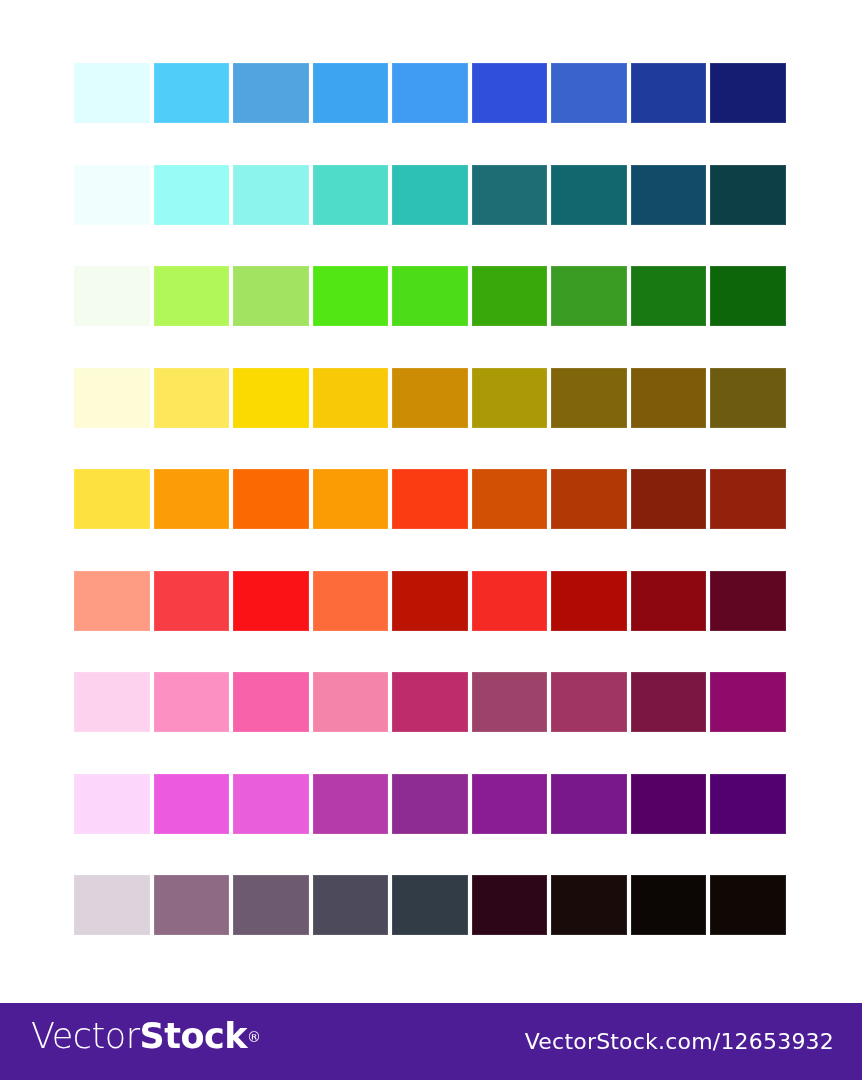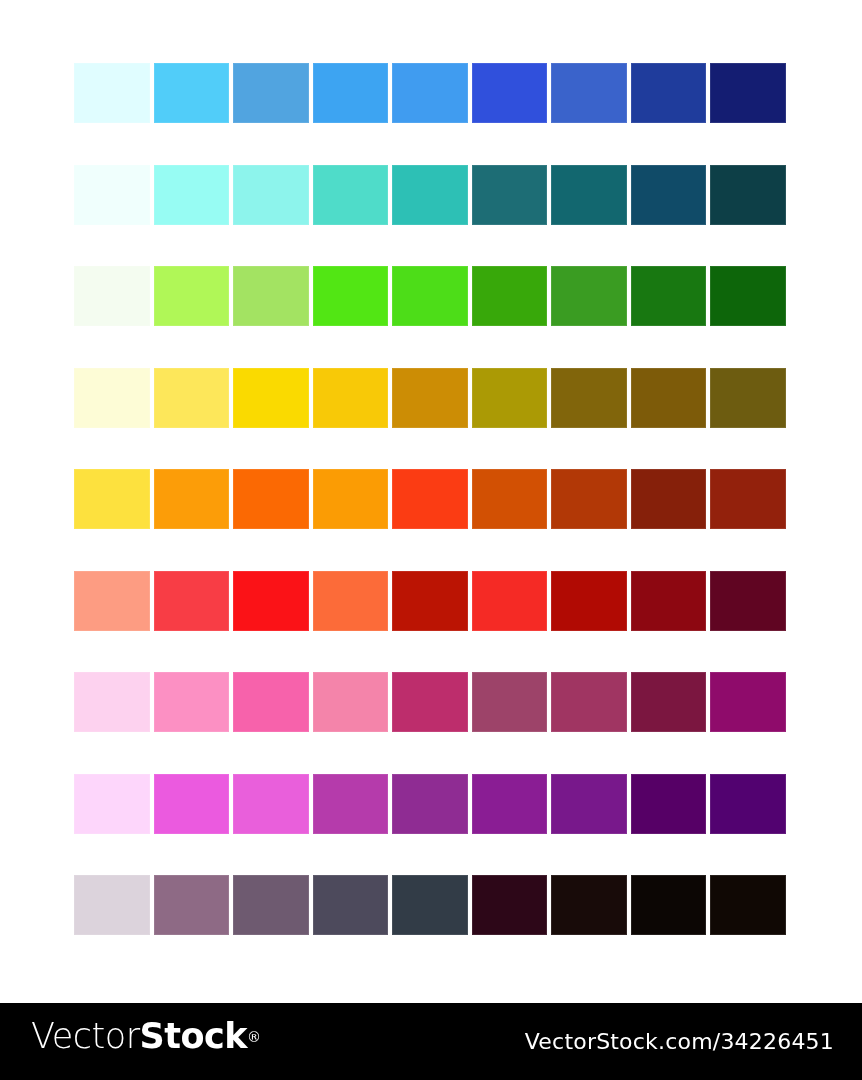--- a/index.html
+++ b/index.html
@@ -203,18 +203,18 @@
         <div class="swatch" title="#4d4a5c" style="background-color: rgb(77, 74, 92);"></div>
         <div class="swatch" title="#323c47" style="background-color: rgb(50, 60, 71);"></div>
         <div class="swatch" title="#2d0718" style="background-color: rgb(45, 7, 24);"></div>
         <div class="swatch" title="#180b09" style="background-color: rgb(24, 11, 9);"></div>
         <div class="swatch" title="#0c0604" style="background-color: rgb(12, 6, 4);"></div>
         <div class="swatch" title="#100804" style="background-color: rgb(16, 8, 4);"></div>
       </div>
     </div>
 </div>
 
-<div id="watermark-bar" style="background: #000000;">
+<div id="watermark-bar" style="background: #4c1d95;">
   <div id="brand-logo" style="color: rgb(255, 255, 255);">
     <span class="logo-light">Vector</span><span class="logo-bold">Stock</span><span class="logo-reg">®</span>
   </div>
-  <div id="watermark-url" style="color: rgb(255, 255, 255);">VectorStock.com/34226451</div>
+  <div id="watermark-url" style="color: rgb(255, 255, 255);">VectorStock.com/12653932</div>
 </div>
 
 </body></html>

